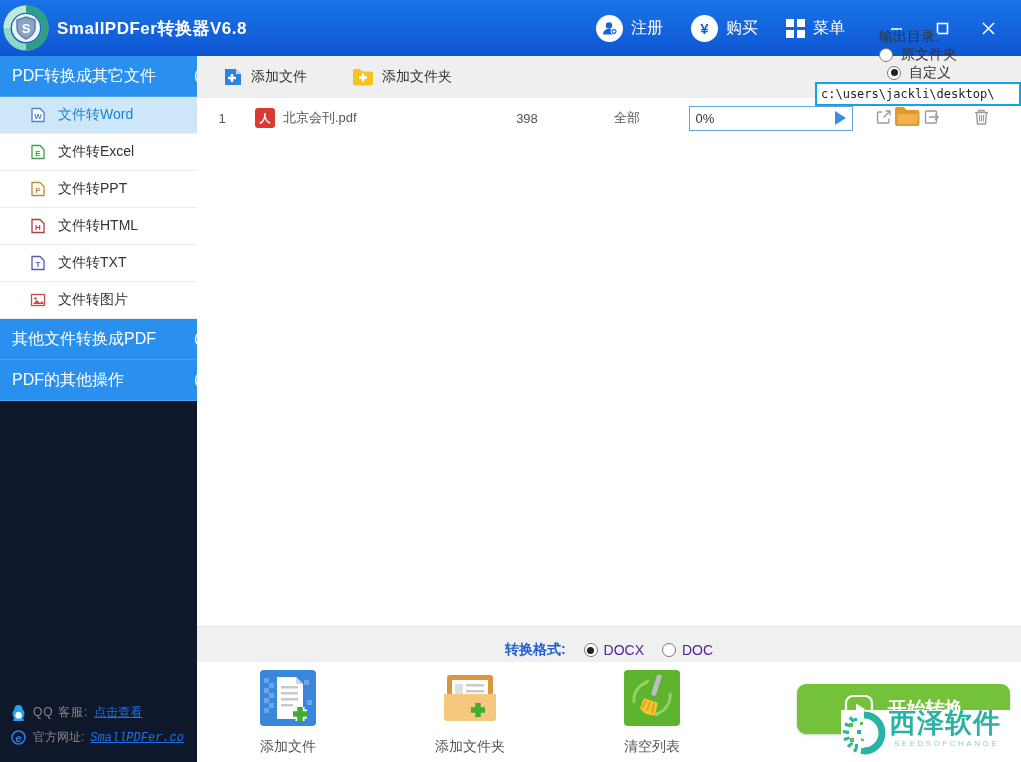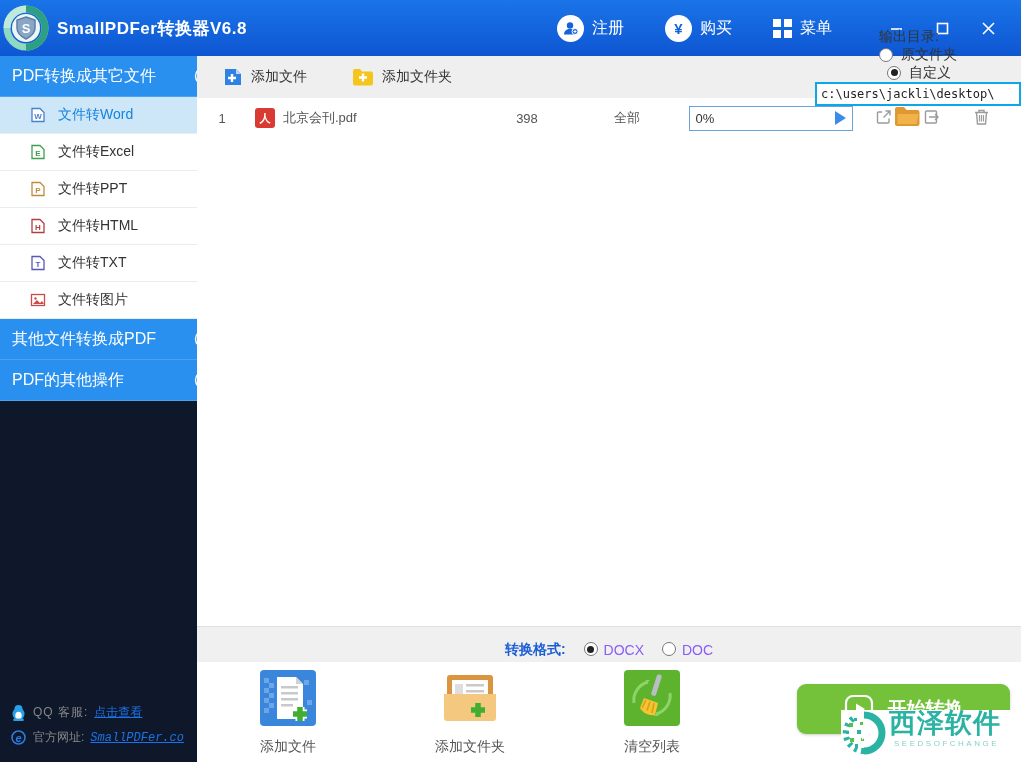--- a/index.html
+++ b/index.html
@@ -5,21 +5,21 @@
   * { margin:0; padding:0; box-sizing:border-box; }
   html,body { width:1021px; height:762px; overflow:hidden; }
   body { font-family:"Liberation Sans","DejaVu Sans",sans-serif; position:relative; background:#fff; }
 
   
   .titlebar { position:absolute; top:0; left:0; width:1021px; height:56px;
     background:linear-gradient(180deg,#1a74e8 0%,#0e56d2 100%);
     display:flex; align-items:center; color:#fff; }
   .app-logo { width:46px; height:46px; margin-left:3px; flex:0 0 auto; }
   .app-title { font-size:17px; font-weight:bold; margin-left:8px; letter-spacing:.5px; }
-  .tb-right { margin-left:auto; display:flex; align-items:center; gap:13px; }
+  .tb-right { margin-left:auto; display:flex; align-items:center; gap:0; }
   .tb-action { display:flex; align-items:center; gap:8px; font-size:16px; cursor:pointer; margin-right:28px; }
   .tb-circle { width:27px; height:27px; border-radius:50%; background:#fff; display:flex; align-items:center; justify-content:center; color:#1464d8; font-weight:bold; font-size:15px; }
   .menu-grid { width:19px; height:19px; display:grid; grid-template-columns:8px 8px; grid-template-rows:8px 8px; gap:3px; }
   .menu-grid i { background:#fff; display:block; }
   .win-btns { display:flex; align-items:center; margin-right:10px; }
   .win-btn { width:46px; height:40px; display:flex; align-items:center; justify-content:center; cursor:pointer; }
 
   
   .sidebar { position:absolute; top:56px; left:0; width:227px; height:706px; background:#0f172a; border-right:1px solid #e2e2e2; }
   .side-section { height:41px; background:#2a90ef; color:#fff; display:flex; align-items:center; font-size:16px; padding:0 12px; border-bottom:1px solid #49a2f2; cursor:pointer; }
@@ -48,21 +48,21 @@
   .c3{width:90px;text-align:center;} .c4{width:110px;text-align:center;}
   .c5{width:177px;text-align:center;} .c6{width:50px;text-align:center;}
   .c7{width:46px;text-align:center;} .c8{width:52px;text-align:center;}
   .filecell { display:flex; align-items:center; gap:8px; padding-left:8px; text-align:left; }
   .pdf-ic { width:20px; height:20px; background:#d93a31; border-radius:3px; color:#fff; font-size:11px; display:flex; align-items:center; justify-content:center; font-weight:bold; }
   .progress { width:164px; height:25px; border:1px solid #68a4da; background:#fff; display:flex; align-items:center; padding:0 6px; font-size:13px; color:#333; margin:0 auto; cursor:pointer; }
   .play-tri { margin-left:auto; width:0; height:0; border-left:11px solid #3b8ce8; border-top:7px solid transparent; border-bottom:7px solid transparent; }
   .row-ic { cursor:pointer; display:inline-block; }
 
   .format-bar { position:absolute; left:0; top:570px; width:824px; height:48px; background:#f0f0f0; border-top:1px solid #e0e0e0; border-bottom:1px solid #b91c1c; display:flex; align-items:center; justify-content:center; gap:18px; font-size:14px; color:#1e5fd6; }
-  .fmt-opt { display:flex; gap:6px; cursor:pointer; color:#8b5cf6; }
+  .fmt-opt { display:flex; align-items:center; gap:6px; cursor:pointer; color:#4c1d95; }
 
   .bottom-area { position:absolute; left:0; top:606px; width:824px; height:100px; background:#fff; }
   .big-btn { position:absolute; width:110px; text-align:center; cursor:pointer; }
   .big-btn .lbl { font-size:14px; color:#555; margin-top:8px; display:block; }
   .bb1{ left:36px; top:8px; } .bb2{ left:218px; top:8px; } .bb3{ left:400px; top:8px; }
   .start-btn { position:absolute; left:600px; top:22px; width:213px; height:50px; background:#74c13a; border-radius:9px; display:flex; align-items:center; justify-content:center; gap:14px; color:#fff; font-size:19px; font-weight:bold; cursor:pointer; box-shadow:0 1px 3px rgba(0,0,0,.2); }
 
   .watermark { position:absolute; right:8px; bottom:0; width:172px; height:52px; background:#fff; display:flex; align-items:flex-start; z-index:5; }
   .wm-text { display:flex; flex-direction:column; align-items:flex-end; margin-left:2px; }
   .wm-name { color:#2ab3a3; font-size:27px; font-weight:bold; letter-spacing:1px; line-height:1; }

